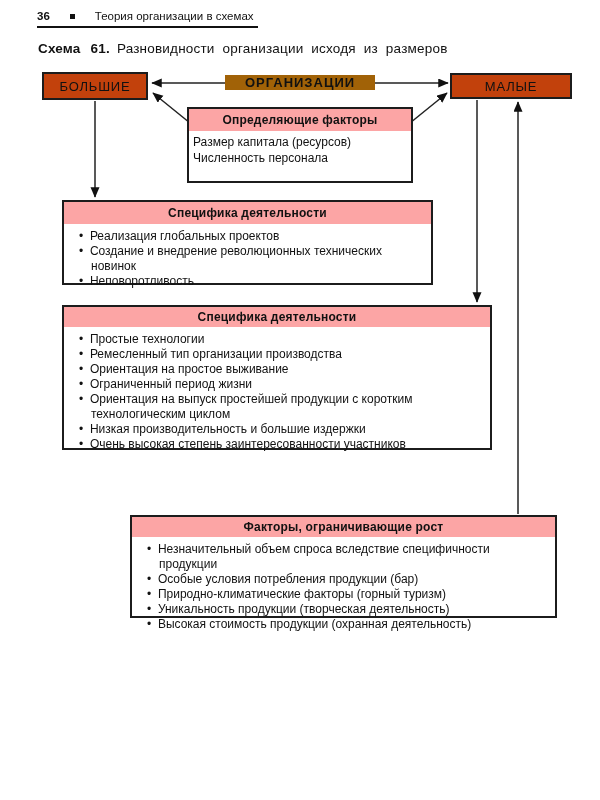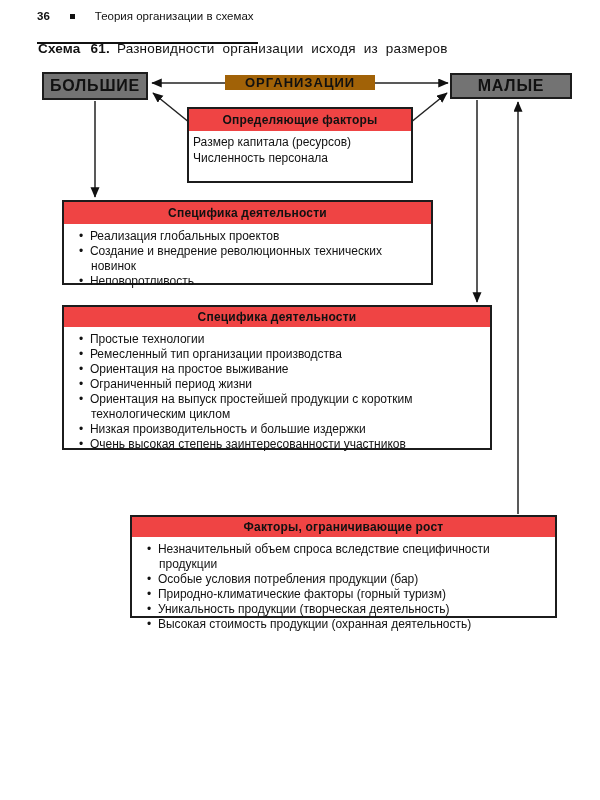--- a/index.html
+++ b/index.html
@@ -3,40 +3,40 @@
 <meta charset="utf-8">
 <style>
   html,body{margin:0;padding:0;background:#ffffff;}
   .page{
     position:relative;width:600px;height:800px;background:#ffffff;
     font-family:"Liberation Sans",sans-serif;color:#111111;overflow:hidden;
   }
   
   .runhead{
     position:absolute;left:37px;top:10px;display:flex;align-items:center;gap:20px;
-    font-size:11.5px;border-bottom:2px solid #111;padding:0 4px 20px 0;
+    font-size:11.5px;border-bottom:2px solid #111;padding:0 4px 4px 0;
   }
   .runhead .num{font-weight:bold;}
   .runhead .sq{width:5px;height:5px;background:#111;flex:0 0 auto;}
   
   .scheme-title{position:absolute;left:38px;top:41px;font-size:13.5px;word-spacing:4px;letter-spacing:0.2px;}
   .scheme-title .lbl{font-weight:bold;margin-right:7px;word-spacing:6px;}
   
   .node{
-    position:absolute;box-sizing:border-box;border:2px solid #1c1c1c;background:#737373;
+    position:absolute;box-sizing:border-box;border:2px solid #1c1c1c;background:#c2410c;
     display:flex;align-items:center;justify-content:center;
-    font-weight:bold;font-size:16px;letter-spacing:0.8px;z-index:2;
+    font-weight:normal;font-size:13px;letter-spacing:0.8px;z-index:2;
   }
   .org-label{
     position:absolute;left:225px;top:75px;width:150px;text-align:center;
     font-weight:bold;font-size:13px;letter-spacing:1px;background:#a16207;z-index:2;line-height:15px;
   }
   
   .panel{position:absolute;box-sizing:border-box;border:2px solid #1c1c1c;background:#ffffff;z-index:2;}
-  .panel .hd{background:#ef4444;font-weight:bold;font-size:12px;text-align:center;padding:4px 2px;letter-spacing:0.2px;}
+  .panel .hd{background:#fca5a5;font-weight:bold;font-size:12px;text-align:center;padding:4px 2px;letter-spacing:0.2px;}
   .panel ul{margin:5px 0 0;padding:0 20px 0 15px;list-style:none;font-size:12px;line-height:15px;}
   .panel li{padding-left:12px;text-indent:-12px;}
   .panel li::before{content:"\2022\00a0\00a0";}
   .panel ul.centered{padding:0 4px;line-height:16px;margin-top:3px;}
   .panel ul.centered li{text-align:left;padding-left:0;text-indent:0;}
   .panel ul.centered li::before{content:none;}
   
   svg.wires{position:absolute;left:0;top:0;z-index:1;pointer-events:none;}
   svg.wires line{stroke:#222;stroke-width:1.5;}
 </style>

